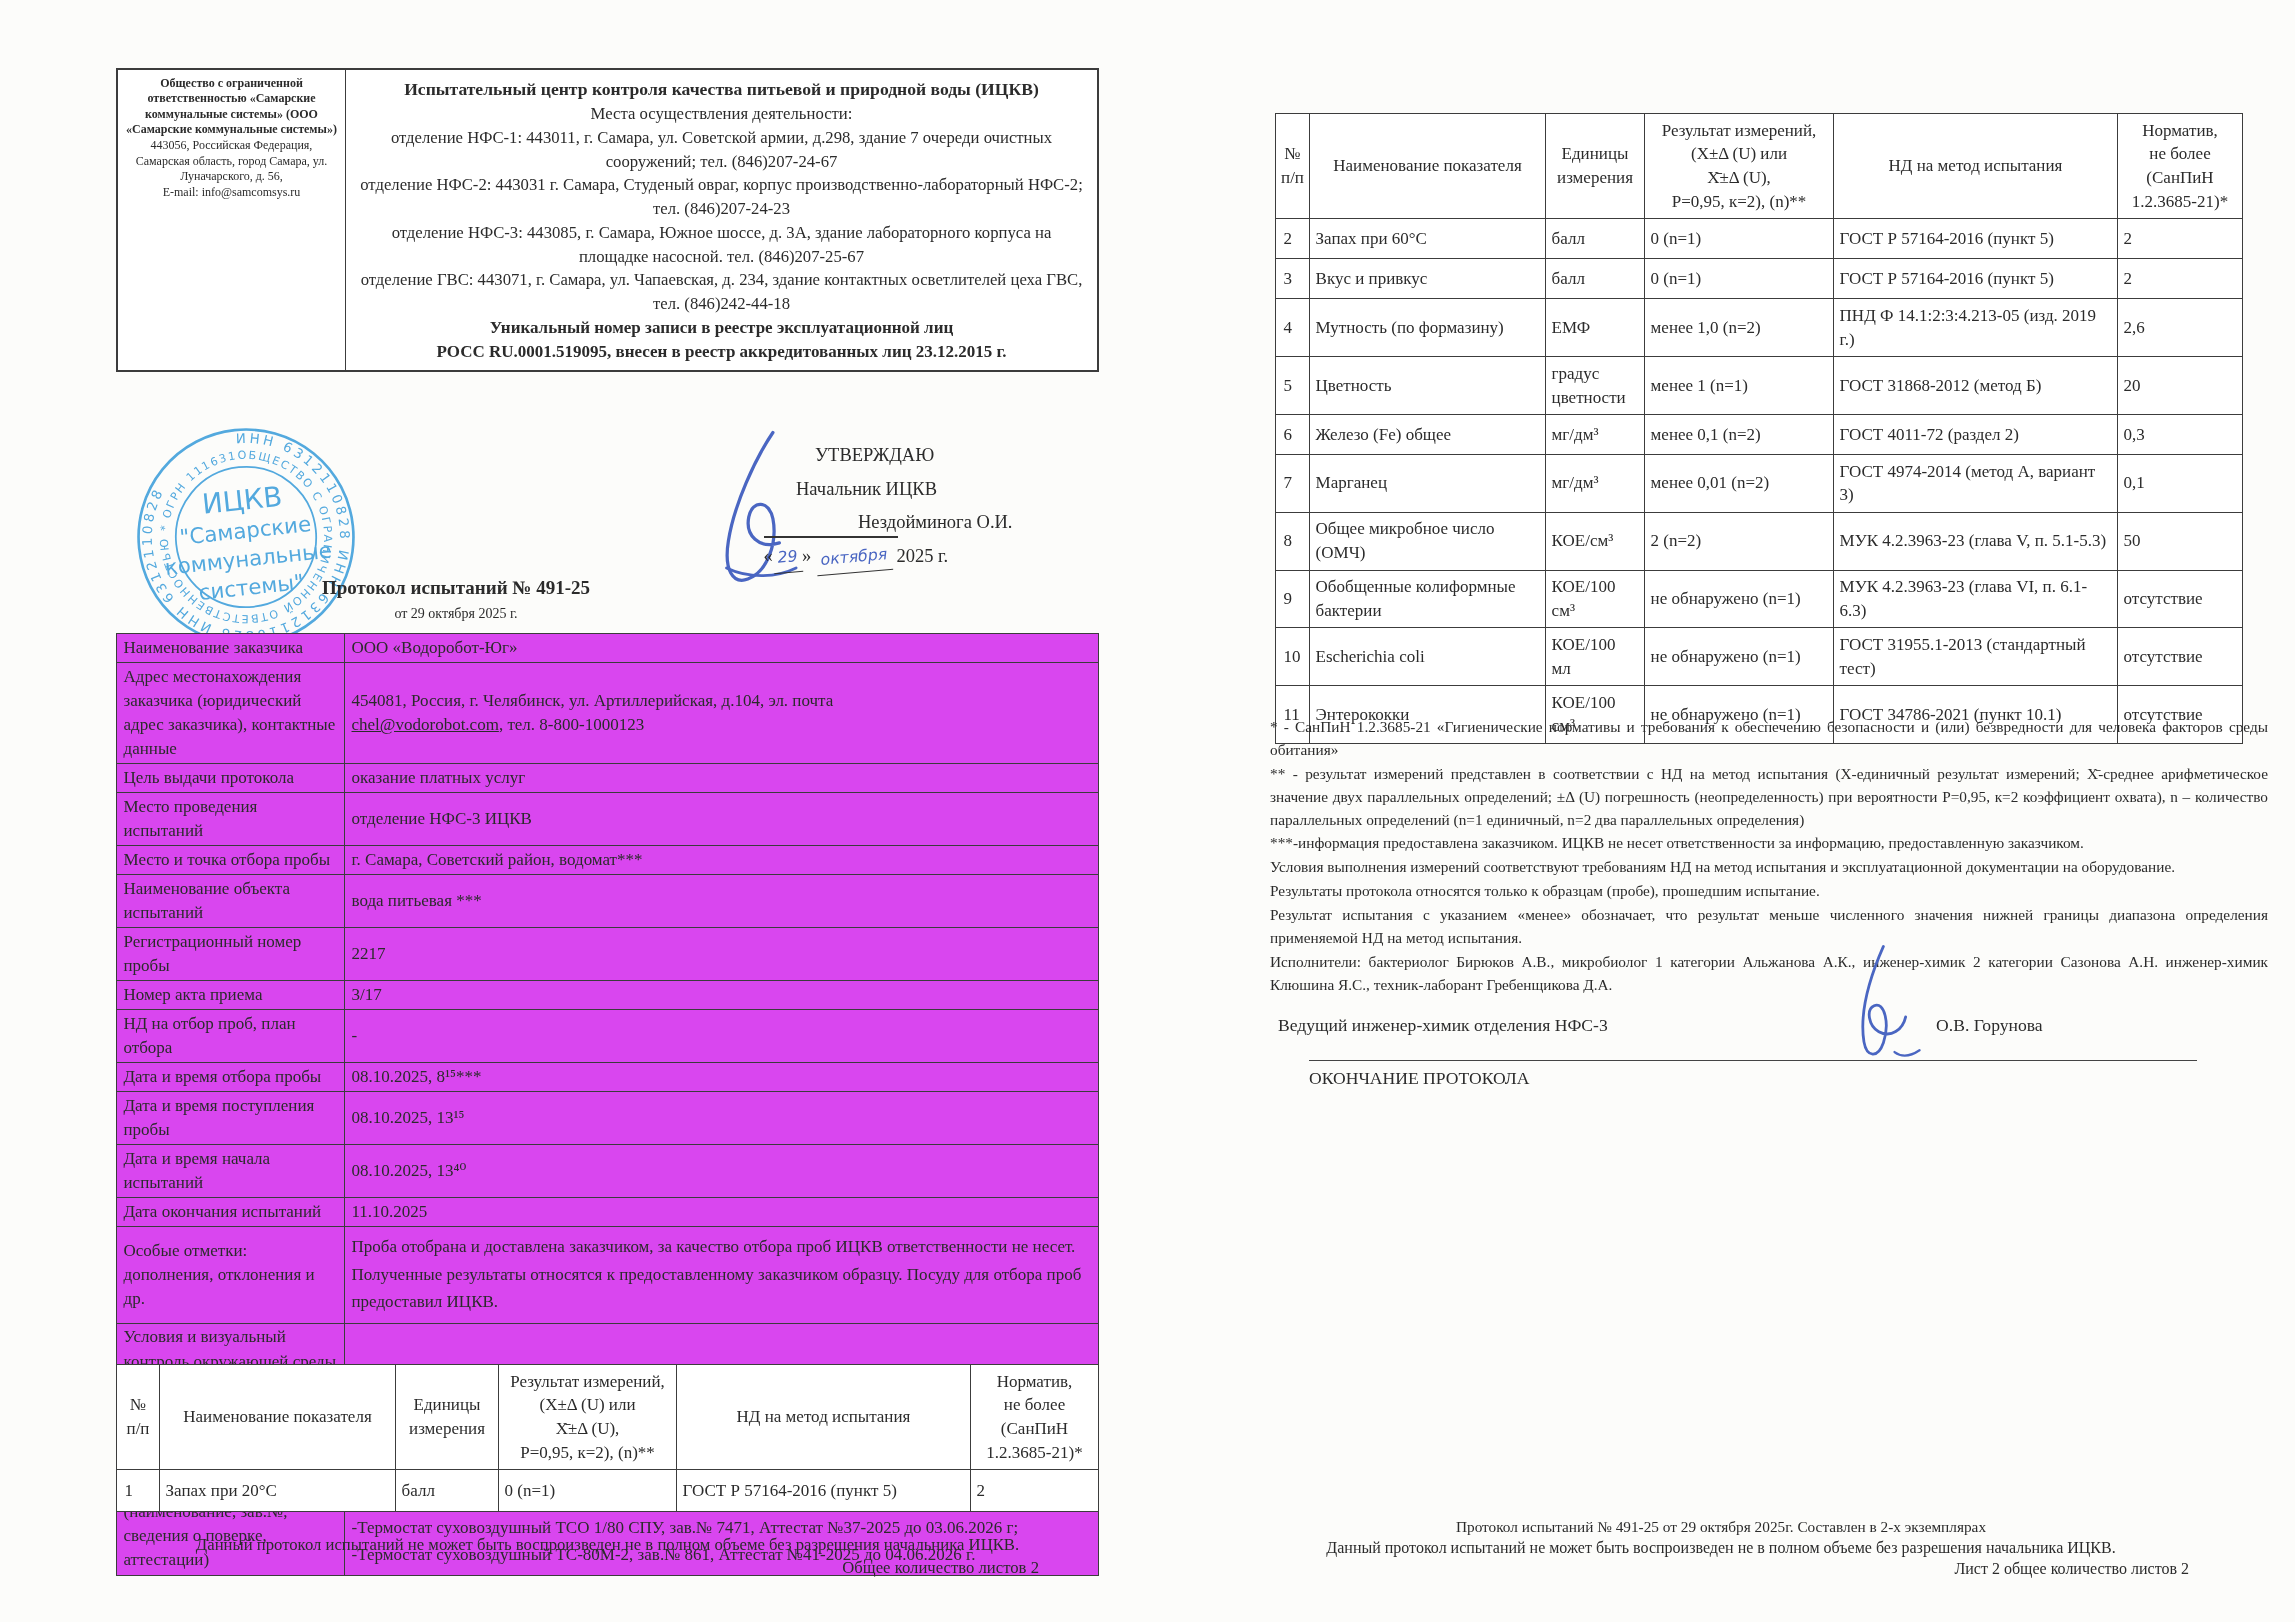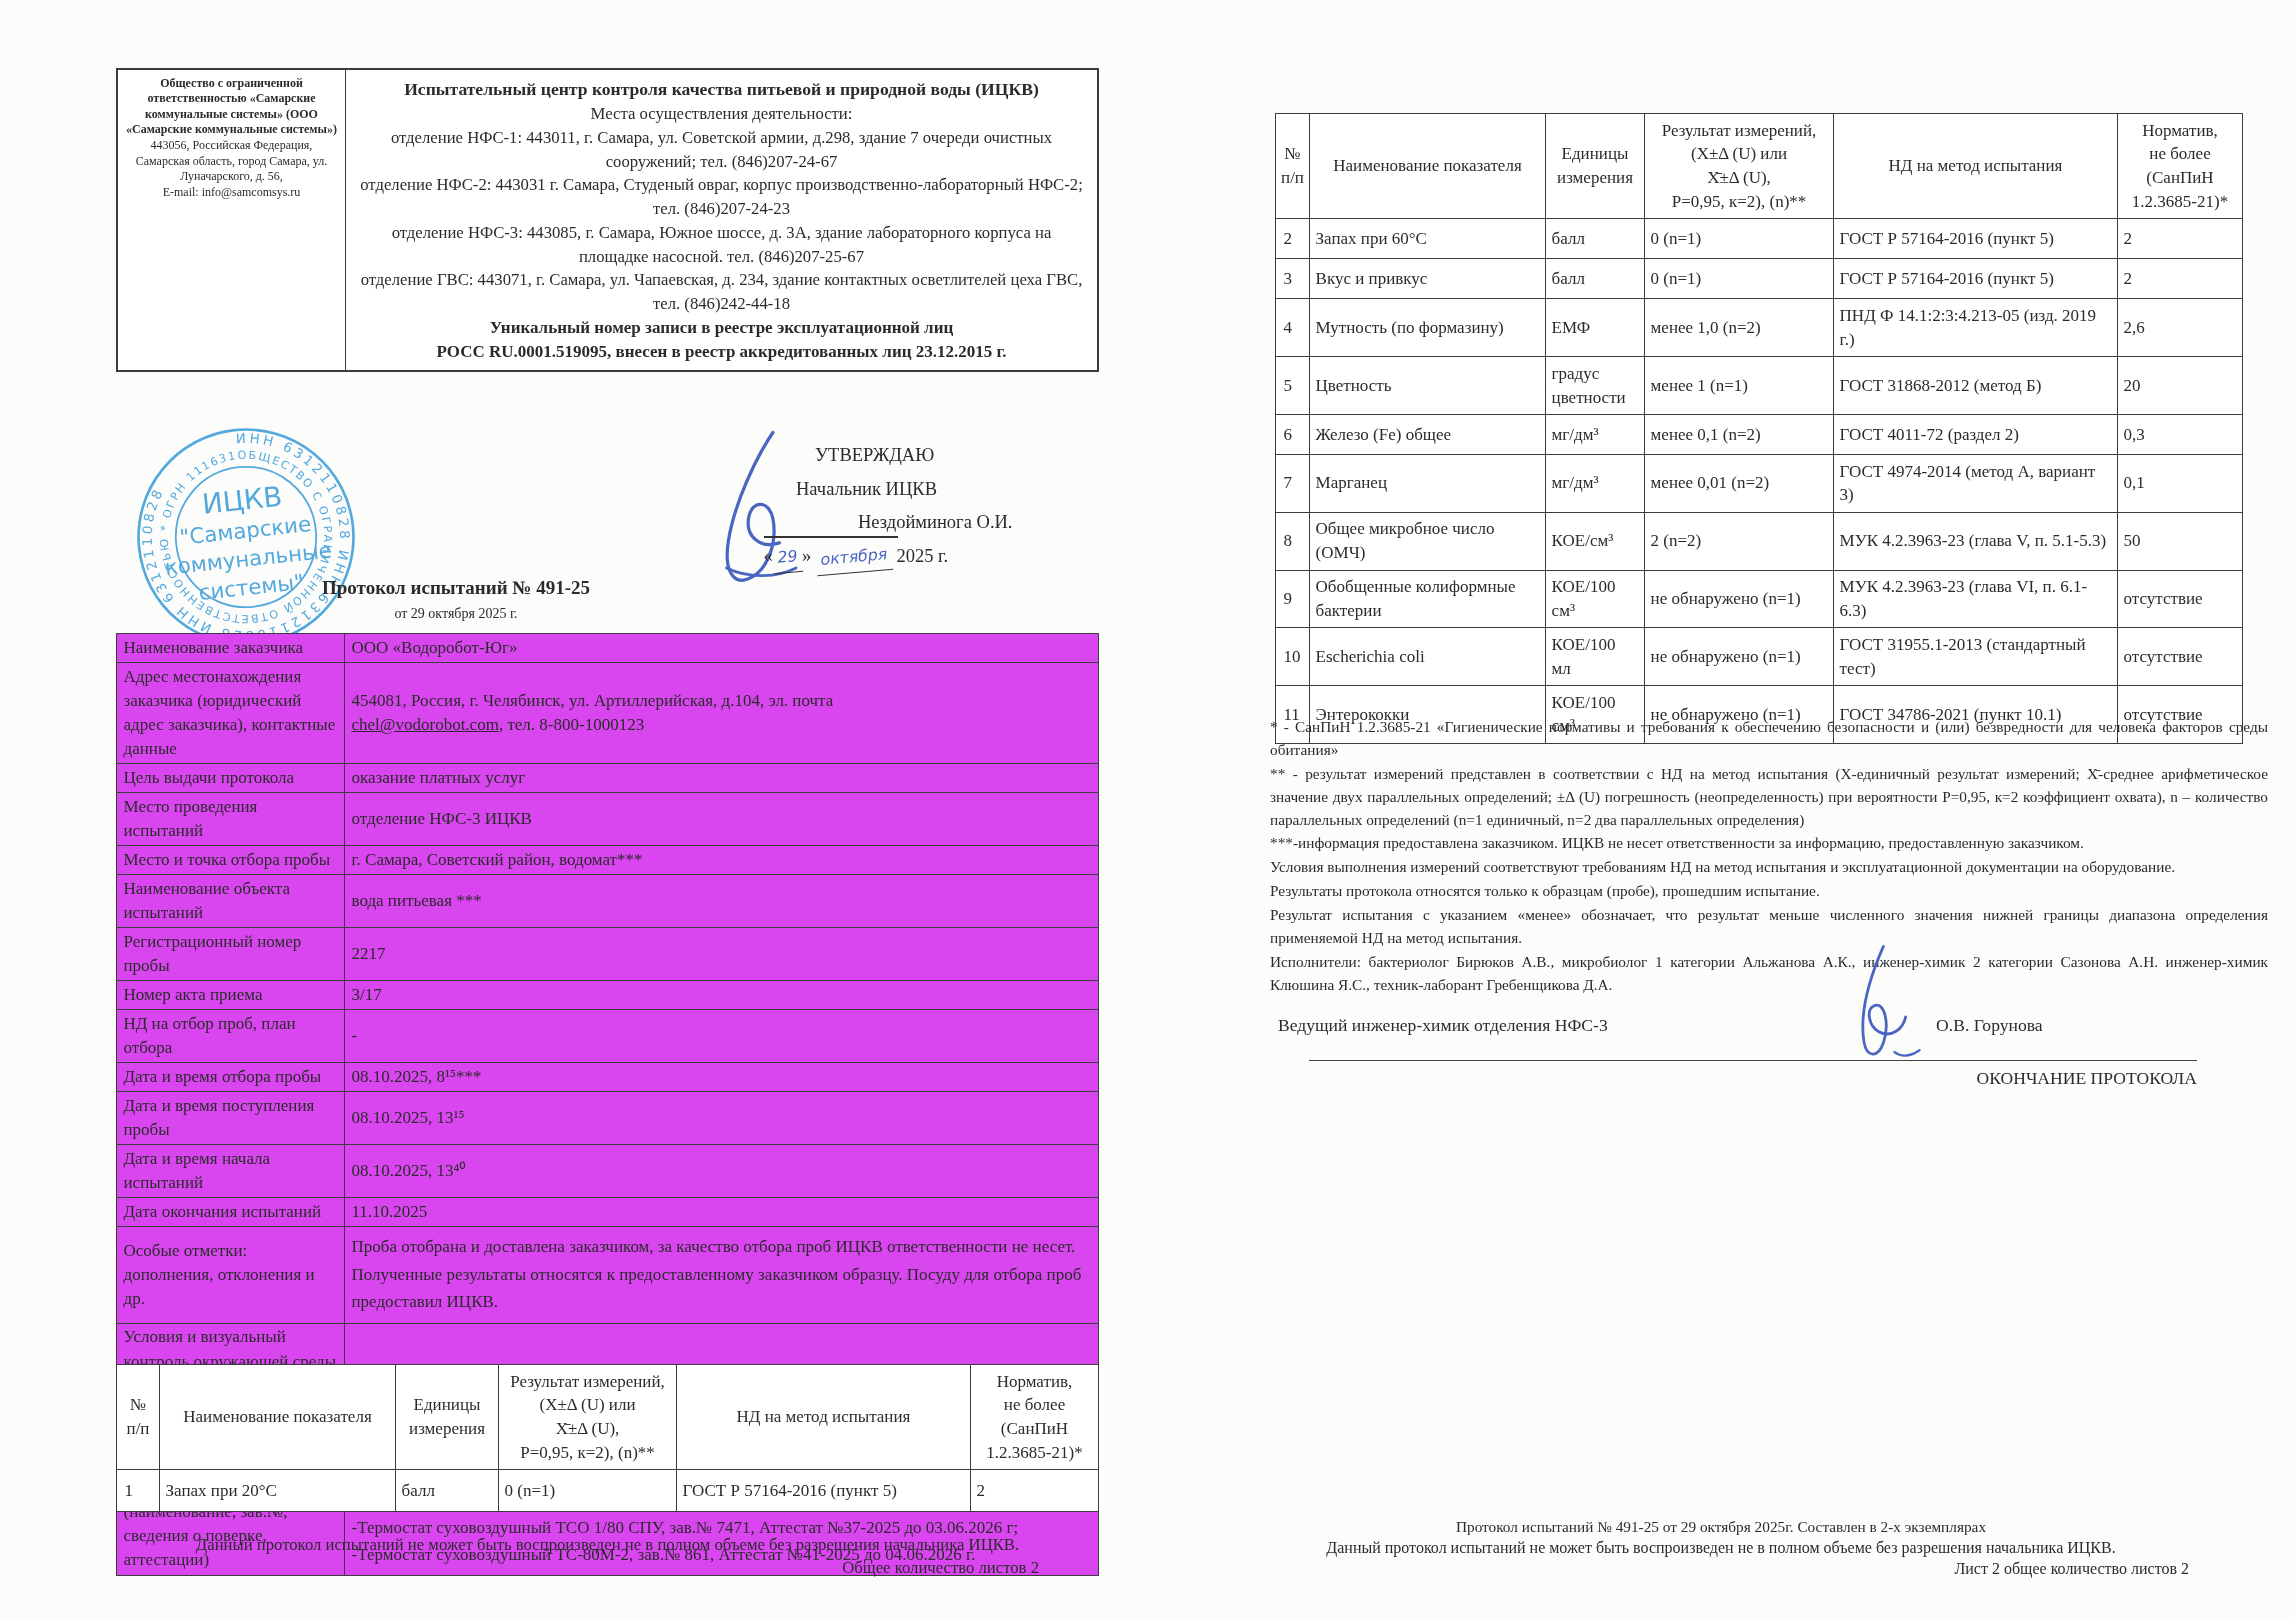--- a/index.html
+++ b/index.html
@@ -56,21 +56,21 @@
 
   
   .proto-title{left:116px;top:577px;width:680px;text-align:center;}
   .proto-title .t1{font-weight:bold;font-size:19px;}
   .proto-title .t2{font-size:14px;margin-top:6.5px;}
 
   
   .info-table{left:116px;top:633px;width:983px;border-collapse:collapse;background:#d946ef;}
   .info-table td{border:1.9px solid var(--line);padding:1.9px 6.5px;vertical-align:middle;font-size:17px;line-height:1.42;}
   .info-table td.lbl{width:228px;}
-  .info-table td.val{white-space:pre-line;font-family:Liberation Serif, serif;}
+  .info-table td.val{white-space:pre-line;}
   .info-table tr:nth-child(14) td.val,
   .info-table tr:nth-child(16) td.val{line-height:1.62;padding-top:6.5px;padding-bottom:6.5px;}
   .ulink{text-decoration:underline;}
 
   
   .results{border-collapse:collapse;background:#fff;table-layout:fixed;}
   .results th,.results td{border:1.9px solid var(--line);font-weight:normal;vertical-align:middle;font-size:17px;line-height:1.4;}
   .results th{text-align:center;white-space:pre-line;padding:4.6px 2.8px;}
   .results td{padding:4.6px 5.6px;}
   .results td:first-child{text-align:left;padding-left:7.4px;}
@@ -87,21 +87,21 @@
   .foot-p2-c{left:1275px;top:1560px;width:914px;text-align:right;font-size:16px;}
 
   
   .footnotes{left:1270px;top:716px;width:998px;font-size:15.3px;line-height:1.5;}
   .footnotes p{text-align:justify;margin-bottom:0.9px;}
   .signatory{left:1278px;top:1015px;width:921px;font-size:17.6px;}
   .signatory .role{display:inline-block;}
   .signatory .name{display:inline-block;margin-left:324px;}
   .sig2{left:1825px;top:939px;}
   .end-rule{left:1309px;top:1060px;width:888px;height:0;border-top:1.9px solid #444;}
-  .end-title{left:1309px;top:1068px;width:888px;text-align:right;font-size:17.6px;}
+  .end-title{left:1309px;top:1068px;width:888px;text-align:left;font-size:17.6px;}
 </style>
 </head>
 <body>
 
 <div class="abs org-table">
   <div class="org-left">
     <div class="bold">Общество с ограниченной ответственностью «Самарские коммунальные системы» (ООО «Самарские коммунальные системы»)</div>
     <div>443056, Российская Федерация, Самарская область, город Самара, ул. Луначарского, д. 56,</div>
     <div>E-mail: info@samcomsys.ru</div>
   </div>

